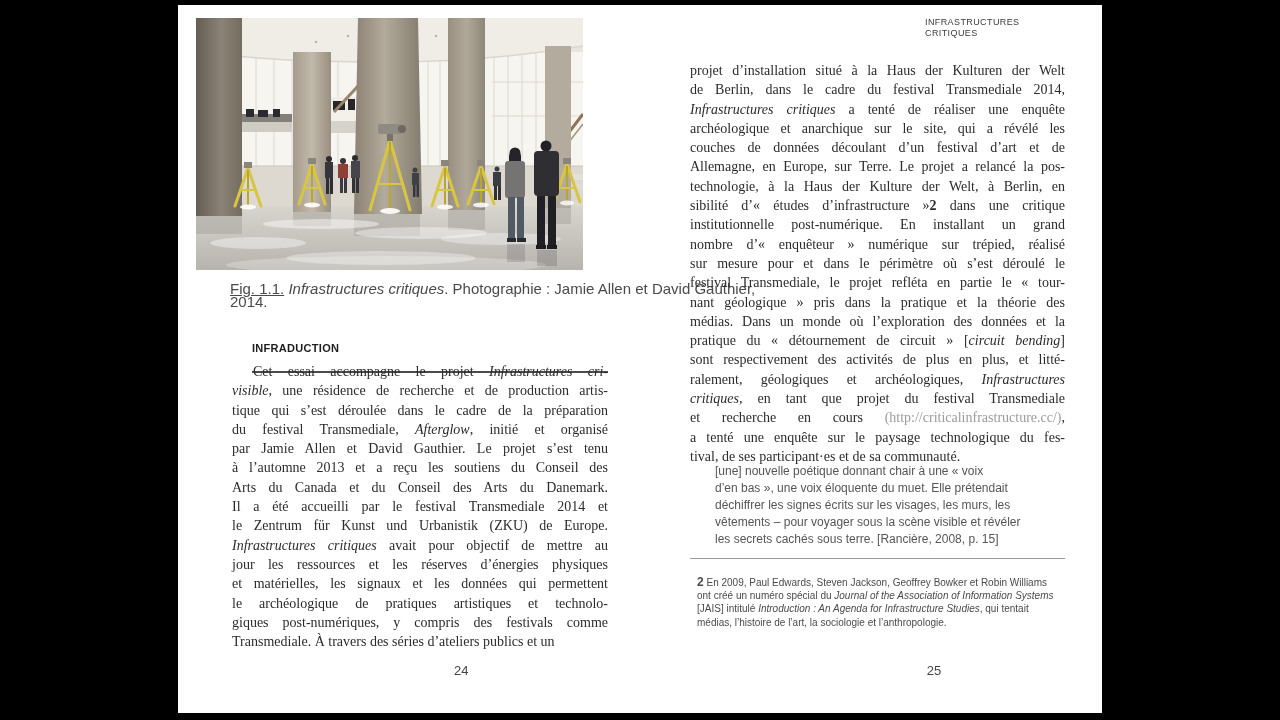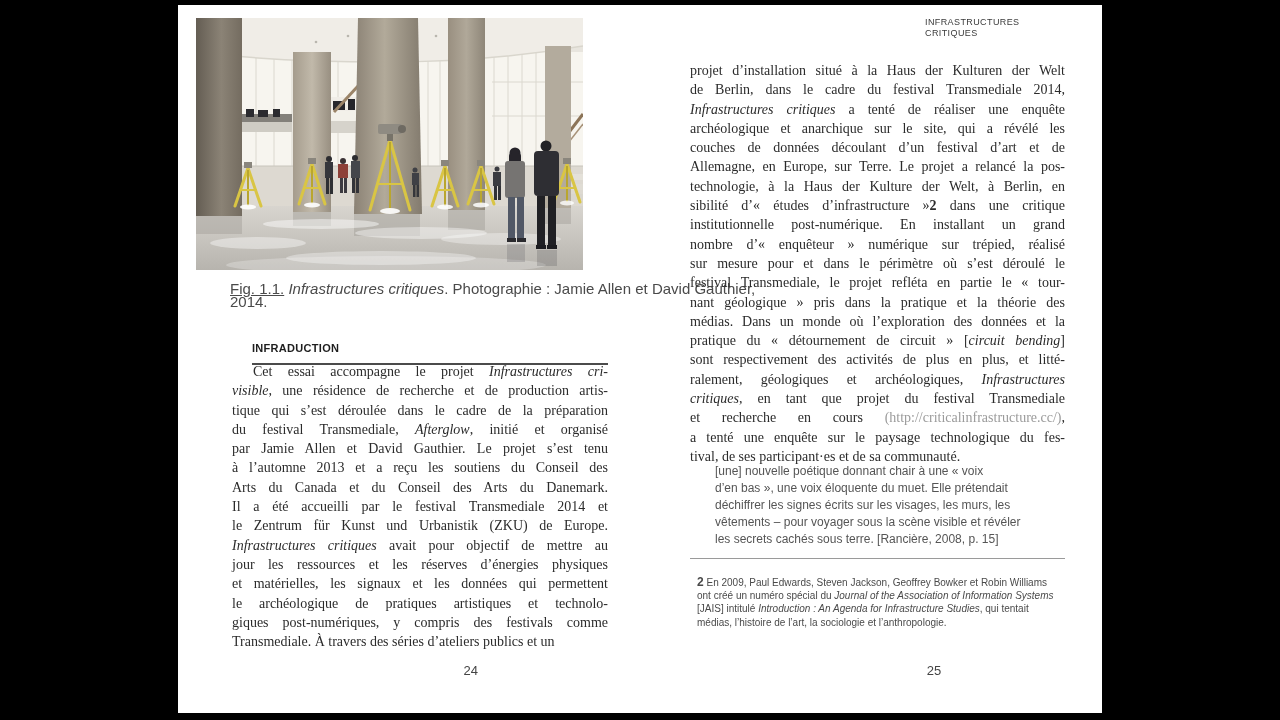--- a/index.html
+++ b/index.html
@@ -12,21 +12,21 @@
   
   .photo { left:18px; top:13px; width:387px; height:252px; display:block; }
 
   
   .caption { left:52px; top:277px; width:360px; }
   .capline { font-size:15px; line-height:13px; color:#4a4a4a; white-space:nowrap; }
 
   
   .heading { left:74px; top:337px; width:356px; font-size:11px; font-weight:bold;
              letter-spacing:.3px; color:#1e1e1e; border-bottom:2px solid #4b4b4b;
-             padding-bottom:9px; }
+             padding-bottom:17px; }
 
   
   .serif-col { font-family:"Liberation Serif", serif; }
   .serif-col .tline { font-size:14px; line-height:19.3px; color:#2b2b2b;
                       text-align:justify; text-align-last:justify; }
   .serif-col .tline:last-child { text-align-last:left; }
   .first-indent .tline:first-child { text-indent:21px; }
   .col-left  { left:54px;  top:357px; width:376px; }
   .col-right { left:512px; top:56px;  width:375px; }
 
@@ -36,21 +36,21 @@
 
   
   .fnrule { left:512px; top:553px; width:375px; height:1px; background:#9a9a9a; }
   .footnote { left:512px; top:571px; width:380px; }
   .footnote .tline { font-size:10px; line-height:13.2px; color:#4a4a4a; white-space:nowrap;margin-left:7px; }
 
   
   .runhead { left:747px; top:12px; font-size:9px; line-height:10.5px;
              letter-spacing:.4px; color:#3a3a3a; }
   .folio { font-size:13px; color:#444444; }
-  .folio-left  { left:276px; top:658px; width:24px; text-align:right; }
+  .folio-left  { left:276px; top:658px; width:24px; text-align:left; }
   .folio-right { left:744px; top:658px; width:24px; text-align:center; }
 
   
   span.i { font-style:italic; }
   span.b { font-weight:bold; }
   span.u { text-decoration:underline; }
   span.g { color:#9b9b9b; }
   span.fn { font-weight:bold; font-size:12px; }
 </style>
 </head>

